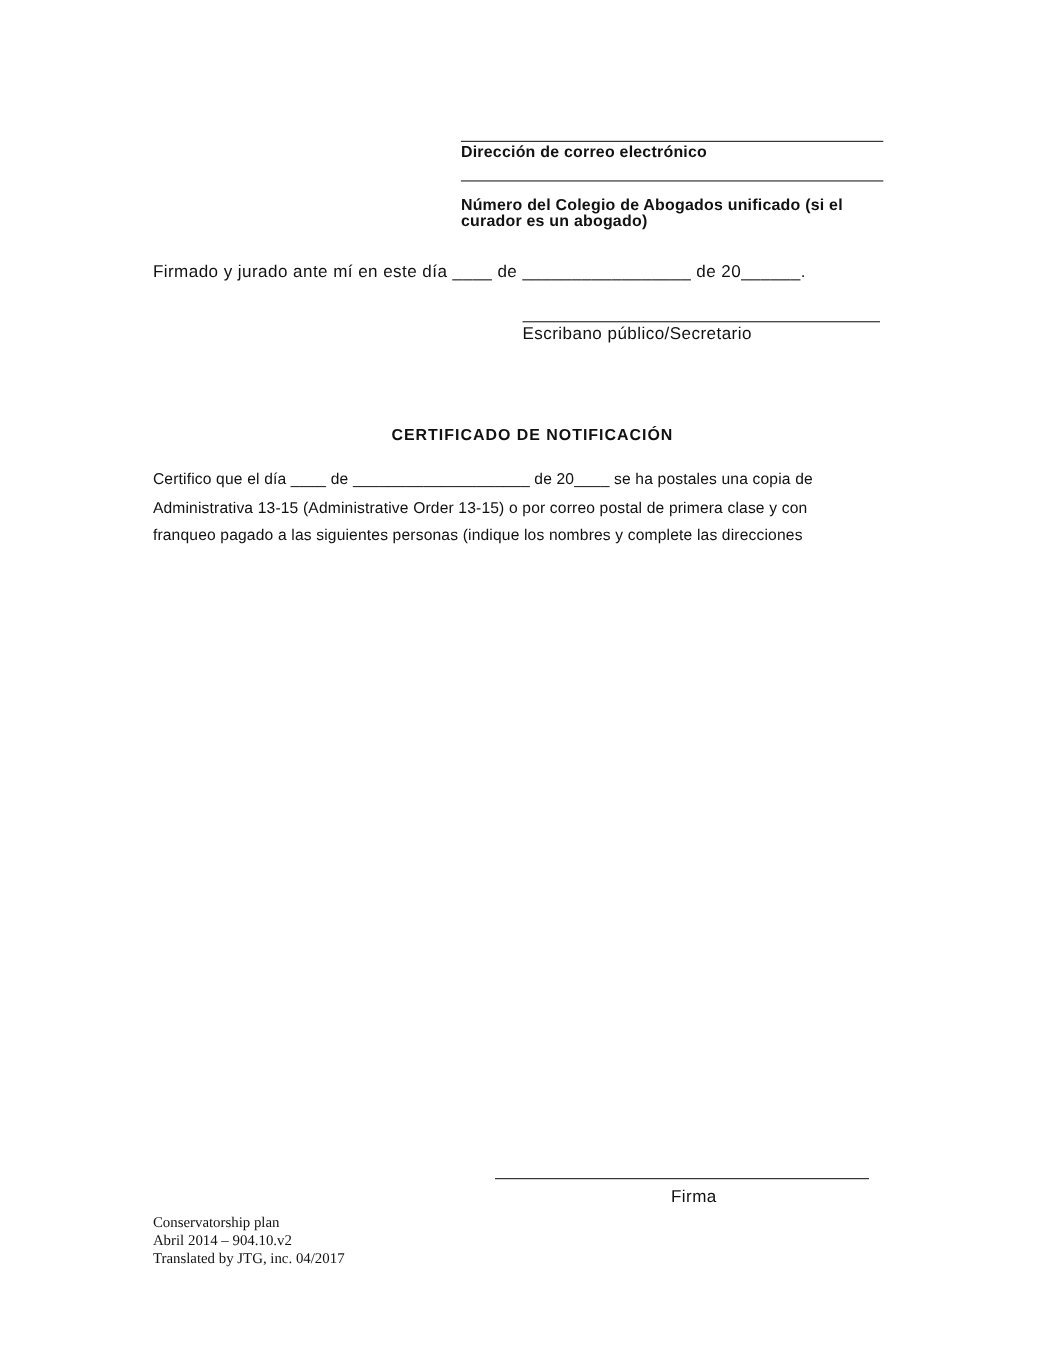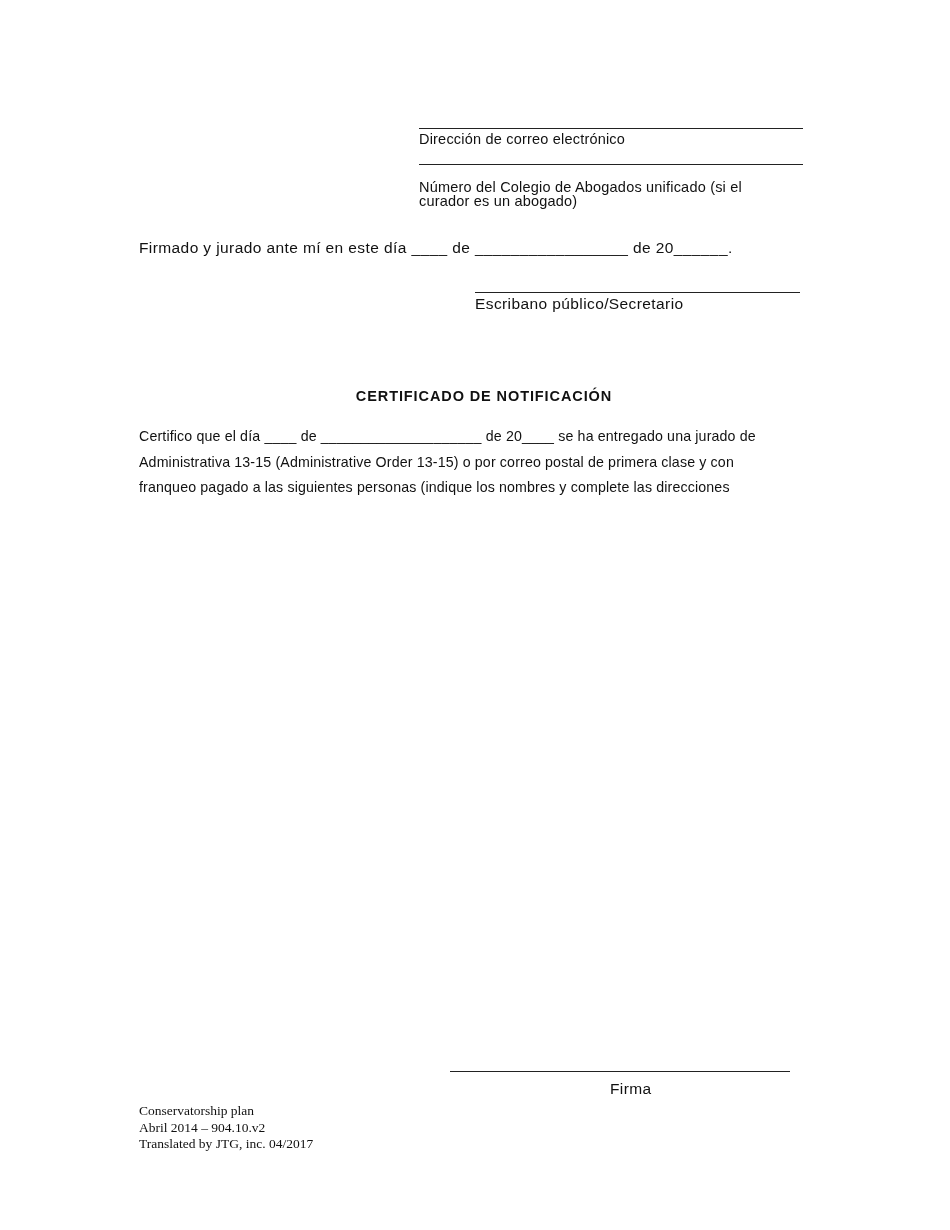--- a/index.html
+++ b/index.html
@@ -1,20 +1,20 @@
 <!DOCTYPE html>
 <html><head>
 <meta charset="utf-8">
 <style>
   html, body { margin: 0; padding: 0; background: #ffffff; }
   body { width: 950px; height: 1230px; position: relative; overflow: hidden;
          font-family: "Liberation Sans", "DejaVu Sans", sans-serif; color: #111; }
   .abs { position: absolute; white-space: nowrap; }
   .line { position: absolute; border-bottom: 1px solid #222; height: 0; }
-  .t15 { font-size: 14.5px; letter-spacing: 0.2px; }
+  .t15 { font-size: 14.5px; letter-spacing: 0.2px; font-weight: bold; }
   .t16 { font-size: 15.5px; letter-spacing: 0.4px; }
   .title { font-size: 14.5px; font-weight: bold; letter-spacing: 0.9px; }
   .para { position: absolute; left: 139px; top: 424px; width: 680px;
           font-size: 14.2px; line-height: 25.5px; letter-spacing: 0.15px; }
   .para p { margin: 0; white-space: nowrap; }
   .foot { font-family: "Liberation Serif", "DejaVu Serif", serif; font-size: 13.5px; line-height: 16.5px; }
 </style>
 </head>
 <body>
 
@@ -26,21 +26,21 @@
 <div class="abs t15" style="left:419px; top:193px;text-align:center;">curador es un abogado)</div>
 
 <div class="abs t16" style="left:139px; top:239px;">Firmado y jurado ante mí en este día ____ de _________________ de 20______.</div>
 
 <div class="line" style="left:475px; top:292px; width:325px;"></div>
 <div class="abs t16" style="left:475px; top:295px;">Escribano público/Secretario</div>
 
 <div class="abs title" style="left:0; width:968px; text-align:center; top:388px;">CERTIFICADO DE NOTIFICACIÓN</div>
 
 <div class="para">
-  <p>Certifico que el día ____ de ____________________ de 20____ se ha entregado una jurado de</p>
+  <p>Certifico que el día ____ de ____________________ de 20____ se ha postales una copia de</p>
   <p>Administrativa 13-15 (Administrative Order 13-15) o por correo postal de primera clase y con</p>
   <p>franqueo pagado a las siguientes personas (indique los nombres y complete las direcciones</p>
 </div>
 
 <div class="line" style="left:450px; top:1071px; width:340px;"></div>
 <div class="abs t16" style="left:610px; top:1080px;">Firma</div>
 
 <div class="abs foot" style="left:139px; top:1103px;">
   <div>Conservatorship plan</div>
   <div>Abril 2014 – 904.10.v2</div>

